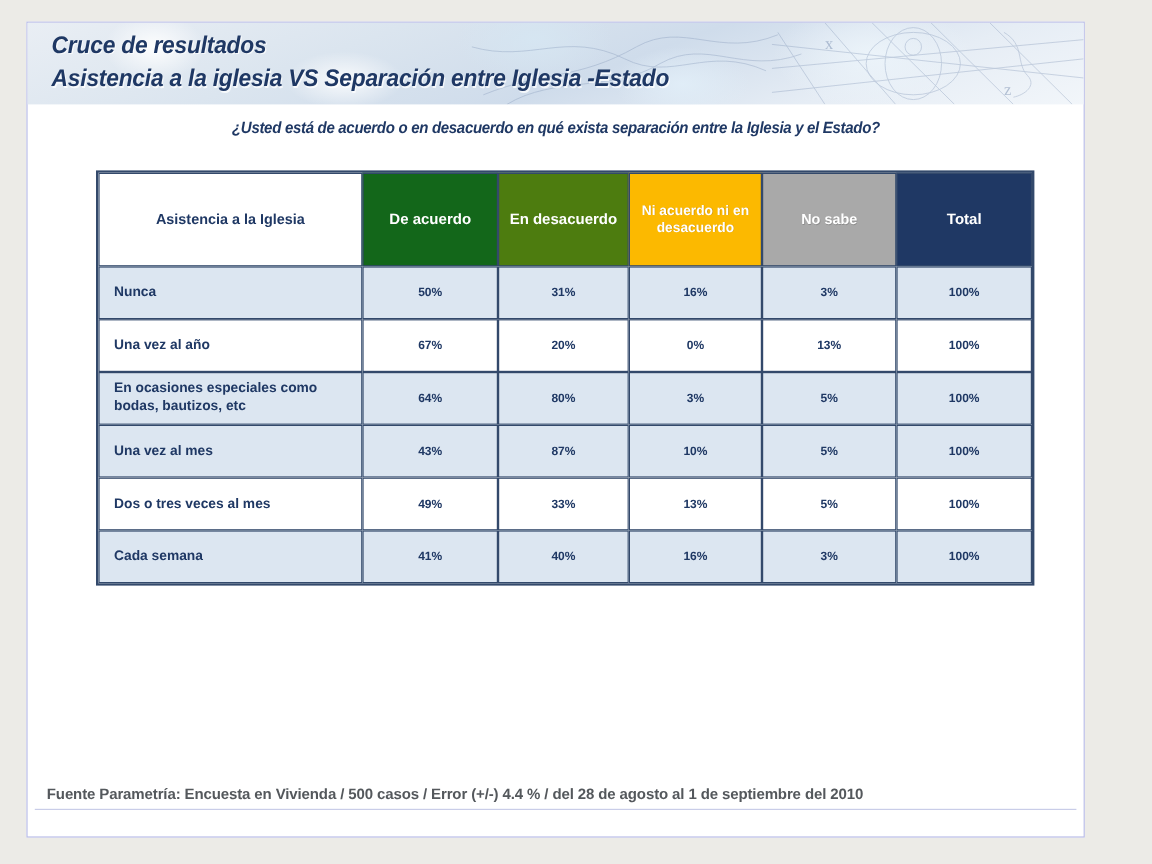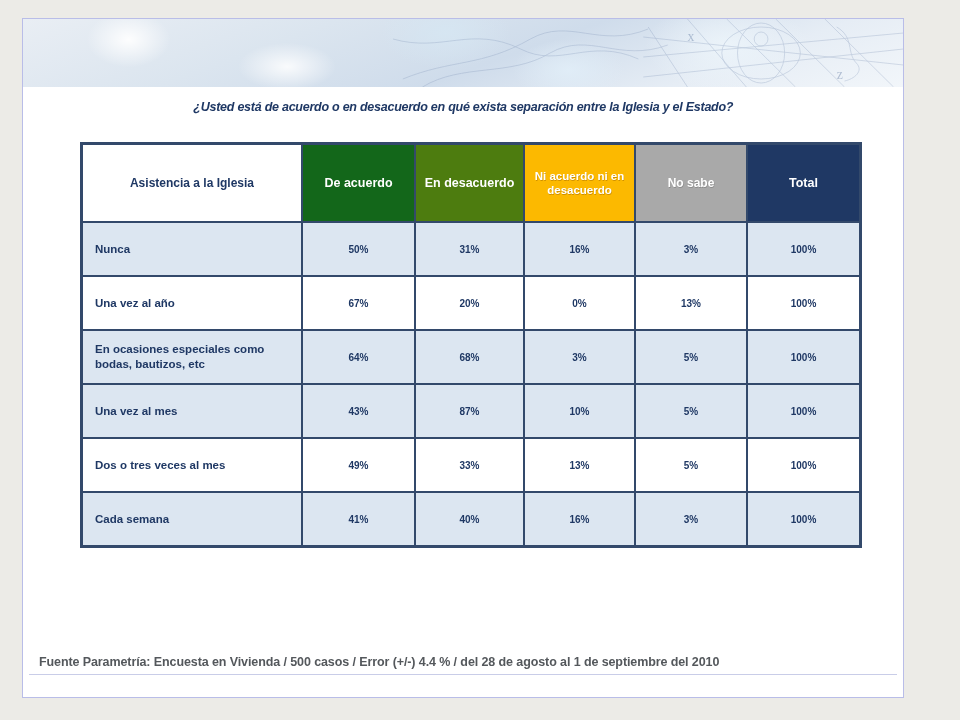--- a/index.html
+++ b/index.html
@@ -103,21 +103,21 @@
 
   th.c0 { background:#ffffff; color:#1F3864; font-size:12px; }
   th.c1 { background:#13671a; color:#ffffff; font-size:12.5px; }
   th.c2 { background:#4d7c0f; color:#ffffff; font-size:12.5px; }
   th.c3 { background:#fcb900; color:#ffffff; font-size:11.5px;
           text-shadow: .5px .5px 0 rgba(120,70,0,.35); }
   th.c4 { background:#a9a9a9; color:#ffffff; font-size:12px;
           text-shadow: .5px .5px 0 rgba(90,90,90,.35); }
   th.c5 { background:#1f3864; color:#ffffff; font-size:12.5px; }
 
-  tbody tr { height: 54px; }
+  tbody tr { height: 44px; }
   tbody tr.shade td { background:#dce6f1; }
   tbody tr.plain td { background:#ffffff; }
   td.label {
     text-align: left;
     padding-left: 12px;
     font-size: 11.5px;
     line-height: 15px;
   }
 
   col.w0 { width: 220px; }
@@ -164,20 +164,24 @@
         <ellipse cx="375" cy="34" rx="40" ry="26"></ellipse>
         <ellipse cx="375" cy="34" rx="24" ry="30"></ellipse>
         <circle cx="375" cy="20" r="7"></circle>
         <path d="M452,8 C470,18 462,34 472,44 C480,52 470,60 460,62"></path>
       </g>
       <g fill="#4a6somewhere" opacity="0"></g>
       <text x="300" y="22" font-family="Liberation Serif, serif" font-size="14" fill="#6d84a8" opacity=".85">x</text>
       <text x="452" y="60" font-family="Liberation Serif, serif" font-size="14" fill="#6d84a8" opacity=".85">z</text>
     </svg>
 
+    <div id="banner-title-wrap">
+      <div class="banner-line" id="banner-line-1">Cruce de resultados</div>
+      <div class="banner-line" id="banner-line-2">Asistencia a la iglesia VS Separación entre Iglesia -Estado</div>
+    </div>
   </div>
 
   <div id="question">
     <span>¿Usted está de acuerdo o en desacuerdo en qué exista separación entre la Iglesia y el Estado?</span>
   </div>
 
   <div id="tablewrap">
     <table>
       <colgroup>
         <col class="w0">
@@ -210,21 +214,21 @@
           <td class="label">Una vez al año</td>
           <td>67%</td>
           <td>20%</td>
           <td>0%</td>
           <td>13%</td>
           <td>100%</td>
         </tr>
         <tr class="shade">
           <td class="label">En ocasiones especiales como bodas, bautizos, etc</td>
           <td>64%</td>
-          <td>68%</td>
+          <td>80%</td>
           <td>3%</td>
           <td>5%</td>
           <td>100%</td>
         </tr>
         <tr class="shade">
           <td class="label">Una vez al mes</td>
           <td>43%</td>
           <td>87%</td>
           <td>10%</td>
           <td>5%</td>

